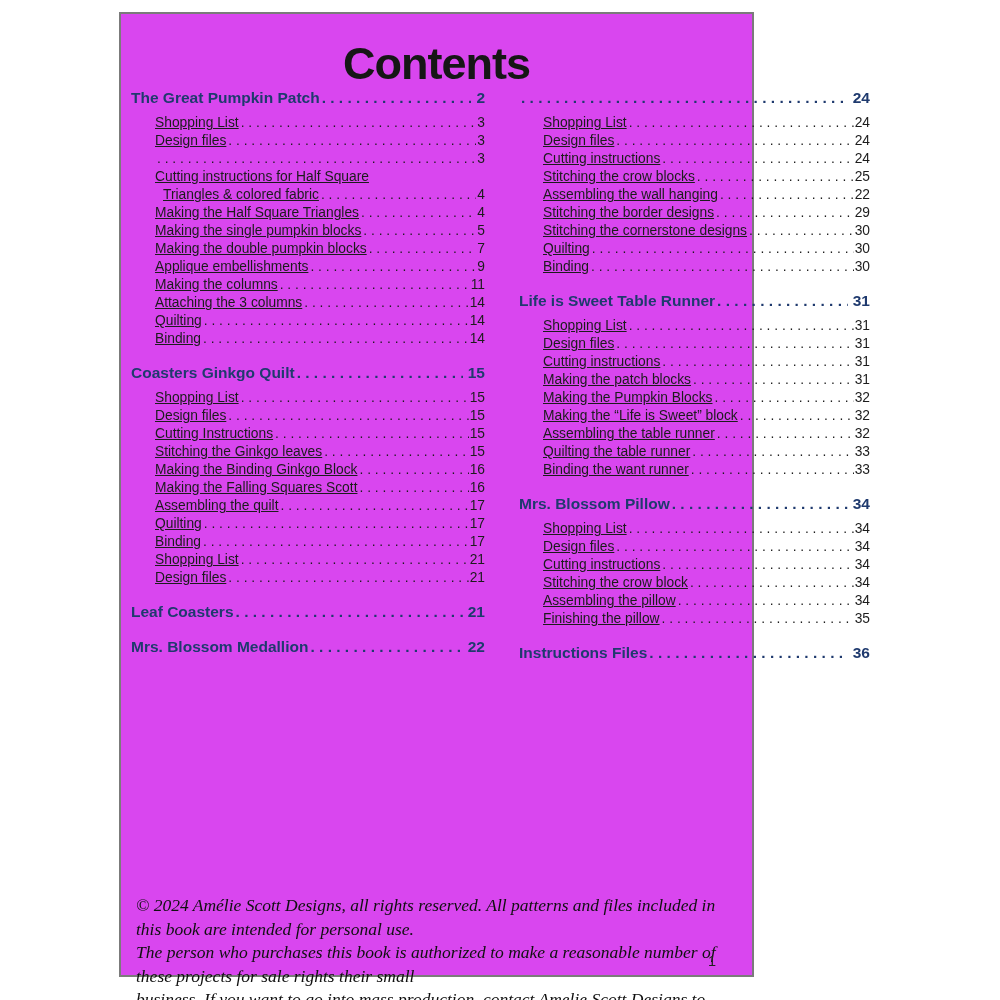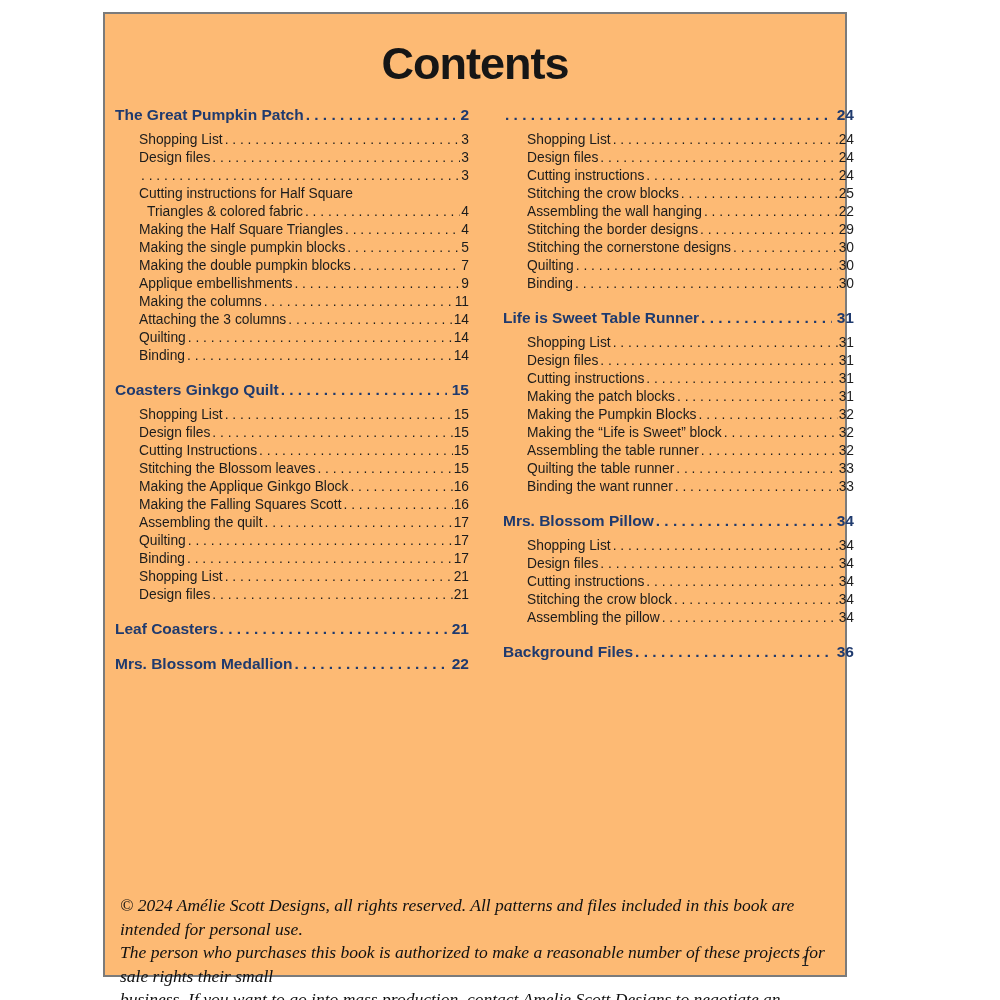--- a/index.html
+++ b/index.html
@@ -7,30 +7,30 @@
     --ink:#1c1c1c;
     --border:#7b7b7b;
   }
   html,body{margin:0;padding:0;background:#ffffff;}
   body{
     width:1000px;height:1000px;position:relative;
     font-family:"Liberation Sans", sans-serif;
     -webkit-font-smoothing:antialiased;
   }
   .sheet{
-    position:absolute;left:103px;top:12px;width:744px;height:965px;
-    background:#fdba74;border:2px solid var(--border);box-sizing:border-box;
+    position:absolute;left:119px;top:12px;width:635px;height:965px;
+    background:#d946ef;border:2px solid var(--border);box-sizing:border-box;
   }
   .title{
     margin:26px 0 0 0;text-align:center;
     font-size:45px;font-weight:bold;letter-spacing:-1px;color:#161616;
     line-height:48px;
   }
   .toc{
-    display:flex;gap:34px;margin-top:17px;padding-left:10px;padding-right:23px;
+    display:flex;gap:34px;padding-left:10px;padding-right:23px;
   }
   .col{flex:0 0 auto;}
   .col-left{width:354px;}
   .col-right{width:351px;}
 
   .section{margin-top:15px;}
   .col > .section:first-child{margin-top:0;}
   .sec-row{
     display:flex;align-items:baseline;
     color:var(--navy);font-weight:bold;font-size:15.5px;line-height:20px;
@@ -38,21 +38,21 @@
   }
   .sec-row .label{white-space:nowrap;}
   .sec-row .pagenum{margin-left:5px;}
 
   .item{
     display:flex;align-items:baseline;
     font-size:13.8px;line-height:18px;height:18px;color:var(--ink);
     padding-left:24px;
   }
   .item.cont{padding-left:32px;}
-  .item .label{white-space:nowrap;}
+  .item .label{white-space:nowrap;text-decoration:underline;}
   .item .pagenum{margin-left:1px;}
 
   .leader{
     flex:1 1 0;min-width:0;overflow:hidden;white-space:nowrap;
     margin-left:2px;
   }
   .leader::after{
     content:". . . . . . . . . . . . . . . . . . . . . . . . . . . . . . . . . . . . . . . . . . . . . . . . . . . . . . . . . . . . . . . . . . . . . . . .";
   }
   .pagenum{flex:0 0 auto;text-align:right;}
@@ -159,26 +159,26 @@
             <span class="label">Design files</span>
             <span class="leader"></span>
             <span class="pagenum">15</span>
           </div>
           <div class="item">
             <span class="label">Cutting Instructions</span>
             <span class="leader"></span>
             <span class="pagenum">15</span>
           </div>
           <div class="item">
-            <span class="label">Stitching the Blossom leaves</span>
-            <span class="leader"></span>
-            <span class="pagenum">15</span>
-          </div>
-          <div class="item">
-            <span class="label">Making the Applique Ginkgo Block</span>
+            <span class="label">Stitching the Ginkgo leaves</span>
+            <span class="leader"></span>
+            <span class="pagenum">15</span>
+          </div>
+          <div class="item">
+            <span class="label">Making the Binding Ginkgo Block</span>
             <span class="leader"></span>
             <span class="pagenum">16</span>
           </div>
           <div class="item">
             <span class="label">Making the Falling Squares Scott</span>
             <span class="leader"></span>
             <span class="pagenum">16</span>
           </div>
           <div class="item">
             <span class="label">Assembling the quilt</span>
@@ -349,24 +349,29 @@
           <div class="item">
             <span class="label">Stitching the crow block</span>
             <span class="leader"></span>
             <span class="pagenum">34</span>
           </div>
           <div class="item">
             <span class="label">Assembling the pillow</span>
             <span class="leader"></span>
             <span class="pagenum">34</span>
           </div>
-        </div>
-        <div class="section">
-          <div class="sec-row">
-            <span class="label">Background Files</span>
+          <div class="item">
+            <span class="label">Finishing the pillow</span>
+            <span class="leader"></span>
+            <span class="pagenum">35</span>
+          </div>
+        </div>
+        <div class="section">
+          <div class="sec-row">
+            <span class="label">Instructions Files</span>
             <span class="leader"></span>
             <span class="pagenum">36</span>
           </div>
         </div>
       </div>
   </div>
 
   <div class="footer">
     <div>© 2024 Amélie Scott Designs, all rights reserved. All patterns and files included in this book are intended for personal use.</div>
     <div>The person who purchases this book is authorized to make a reasonable number of these projects for sale rights their small</div>

